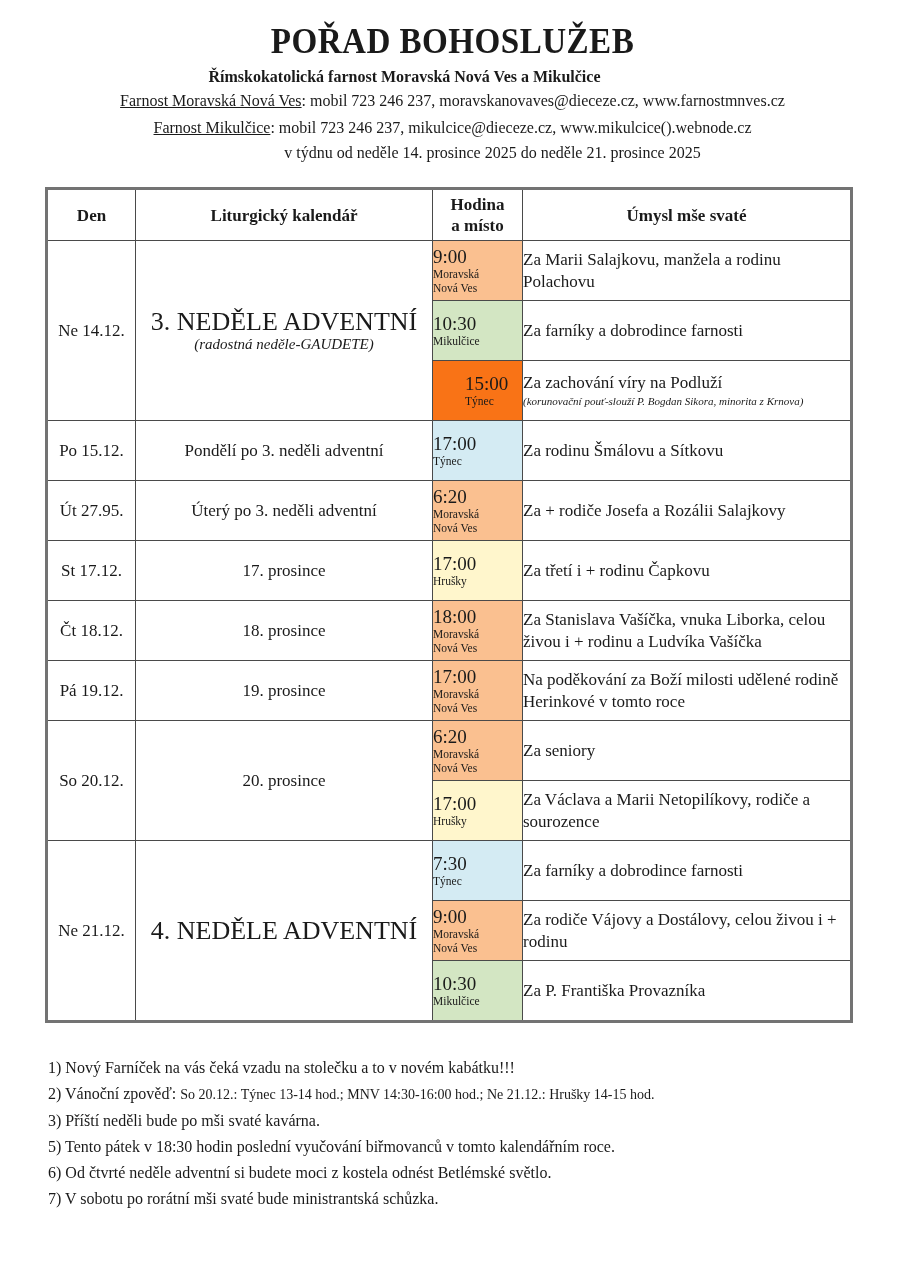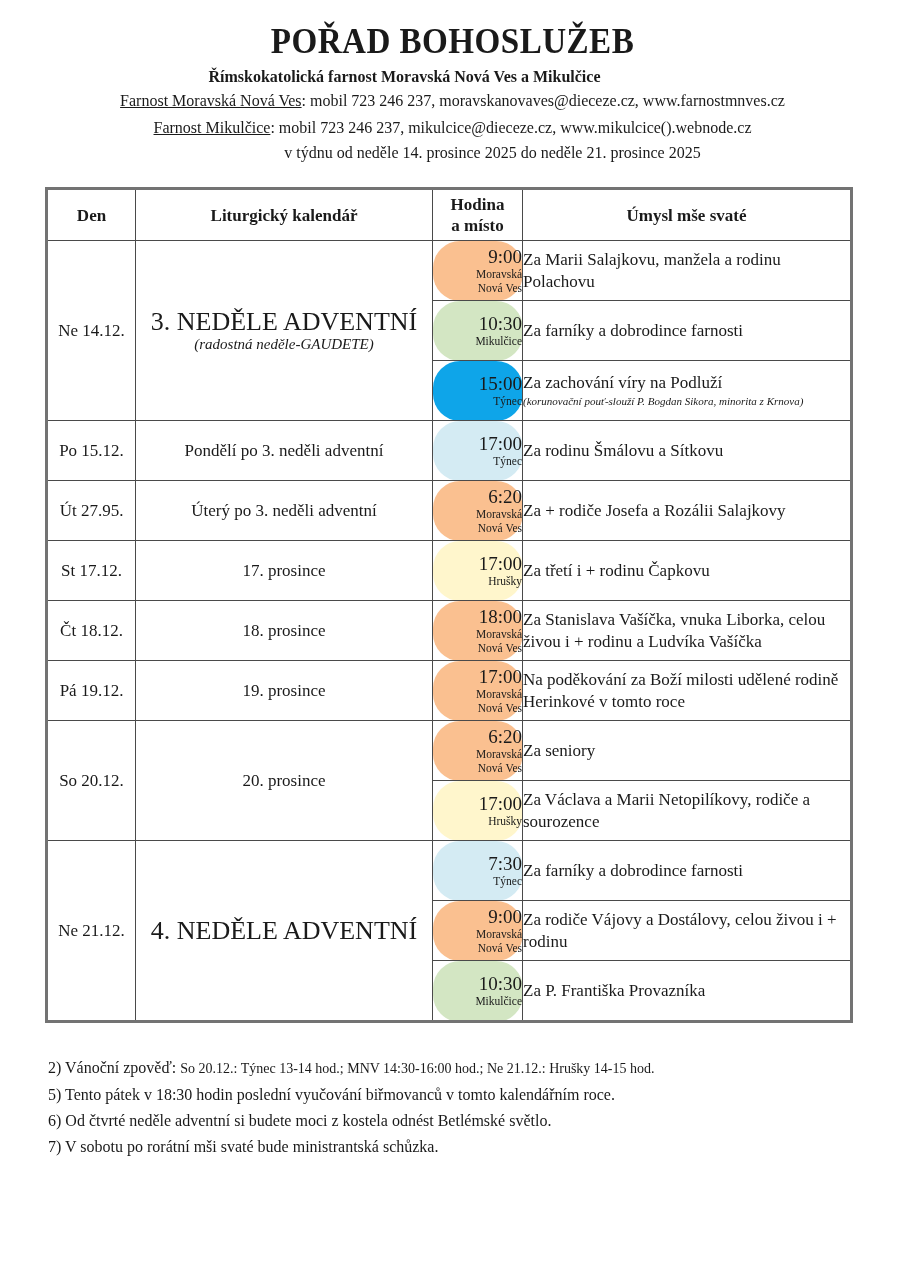--- a/index.html
+++ b/index.html
@@ -35,21 +35,21 @@
   col.c-den { width: 89px; }
   col.c-lit { width: 297px; }
   col.c-time { width: 90px; }
   col.c-int { width: 329px; }
   th { font-weight: bold; font-size: 17px; text-align: center; height: 50px; line-height: 21px; }
   td.den { text-align: center; font-size: 17px; }
   td.lit { text-align: center; font-size: 17px; }
   td.lit .feast { font-size: 26px; font-weight: normal; display: block; line-height: 26px; }
   td.lit .feast-sub { font-size: 15px; font-style: italic; display: block; line-height: 18px; }
   tr.r td { height: 59px; }
-  td.time { text-align: right; line-height: 1; border-radius: 27px; }
+  td.time { text-align: left; line-height: 1; }
   td.time .t { font-size: 19px; display: block; line-height: 21px; }
   td.time .p { font-size: 11.5px; display: block; line-height: 14px; }
   td.int { font-size: 17px; line-height: 22px; padding-left: 3px; padding-right: 2px; }
   td.int .note { font-size: 11px; font-style: italic; display: block; line-height: 15px; }
 
   .notes { position: absolute; left: 48px; top: 1055px; width: 820px; }
   .note-line { font-size: 16px; line-height: 26px; white-space: nowrap; }
   .note-line .small { font-size: 14px; }
 </style>
 </head>
@@ -98,21 +98,21 @@
         <td class="int"><span>Za Marii Salajkovu, manžela a rodinu Polachovu</span></td>
       </tr>
       <tr class="r">
         <td class="time" style="background: rgb(211, 230, 195);">
           <span class="t">10:30</span>
           <span class="p">Mikulčice</span>
         </td>
         <td class="int"><span>Za farníky a dobrodince farnosti</span></td>
       </tr>
       <tr class="r">
-        <td class="time" style="background: #0ea5e9;">
+        <td class="time" style="background: #f97316; padding-left: 32px;">
           <span class="t">15:00</span>
           <span class="p">Týnec</span>
         </td>
         <td class="int"><span>Za zachování víry na Podluží</span><span class="note">(korunovační pouť-slouží P. Bogdan Sikora, minorita z Krnova)</span></td>
       </tr>
       <tr class="r">
         <td class="den" rowspan="1">Po 15.12.</td>
         <td class="lit" rowspan="1">Pondělí po 3. neděli adventní</td>
         <td class="time" style="background: rgb(212, 235, 243);">
           <span class="t">17:00</span>
@@ -199,17 +199,19 @@
         <td class="time" style="background: rgb(211, 230, 195);">
           <span class="t">10:30</span>
           <span class="p">Mikulčice</span>
         </td>
         <td class="int"><span>Za P. Františka Provazníka</span></td>
       </tr>
     </tbody>
 </table>
 
 <div class="notes">
+  <div class="note-line"><span>1) Nový Farníček na vás čeká vzadu na stolečku a to v novém kabátku!!!</span></div>
   <div class="note-line"><span>2) Vánoční zpověď: </span><span class="small">So 20.12.: Týnec 13-14 hod.; MNV 14:30-16:00 hod.; Ne 21.12.: Hrušky 14-15 hod.</span></div>
+  <div class="note-line"><span>3) Příští neděli bude po mši svaté kavárna.</span></div>
   <div class="note-line"><span>5) Tento pátek v 18:30 hodin poslední vyučování biřmovanců v tomto kalendářním roce.</span></div>
   <div class="note-line"><span>6) Od čtvrté neděle adventní si budete moci z kostela odnést Betlémské světlo.</span></div>
   <div class="note-line"><span>7) V sobotu po rorátní mši svaté bude ministrantská schůzka.</span></div>
 </div>
 
 </body></html>

